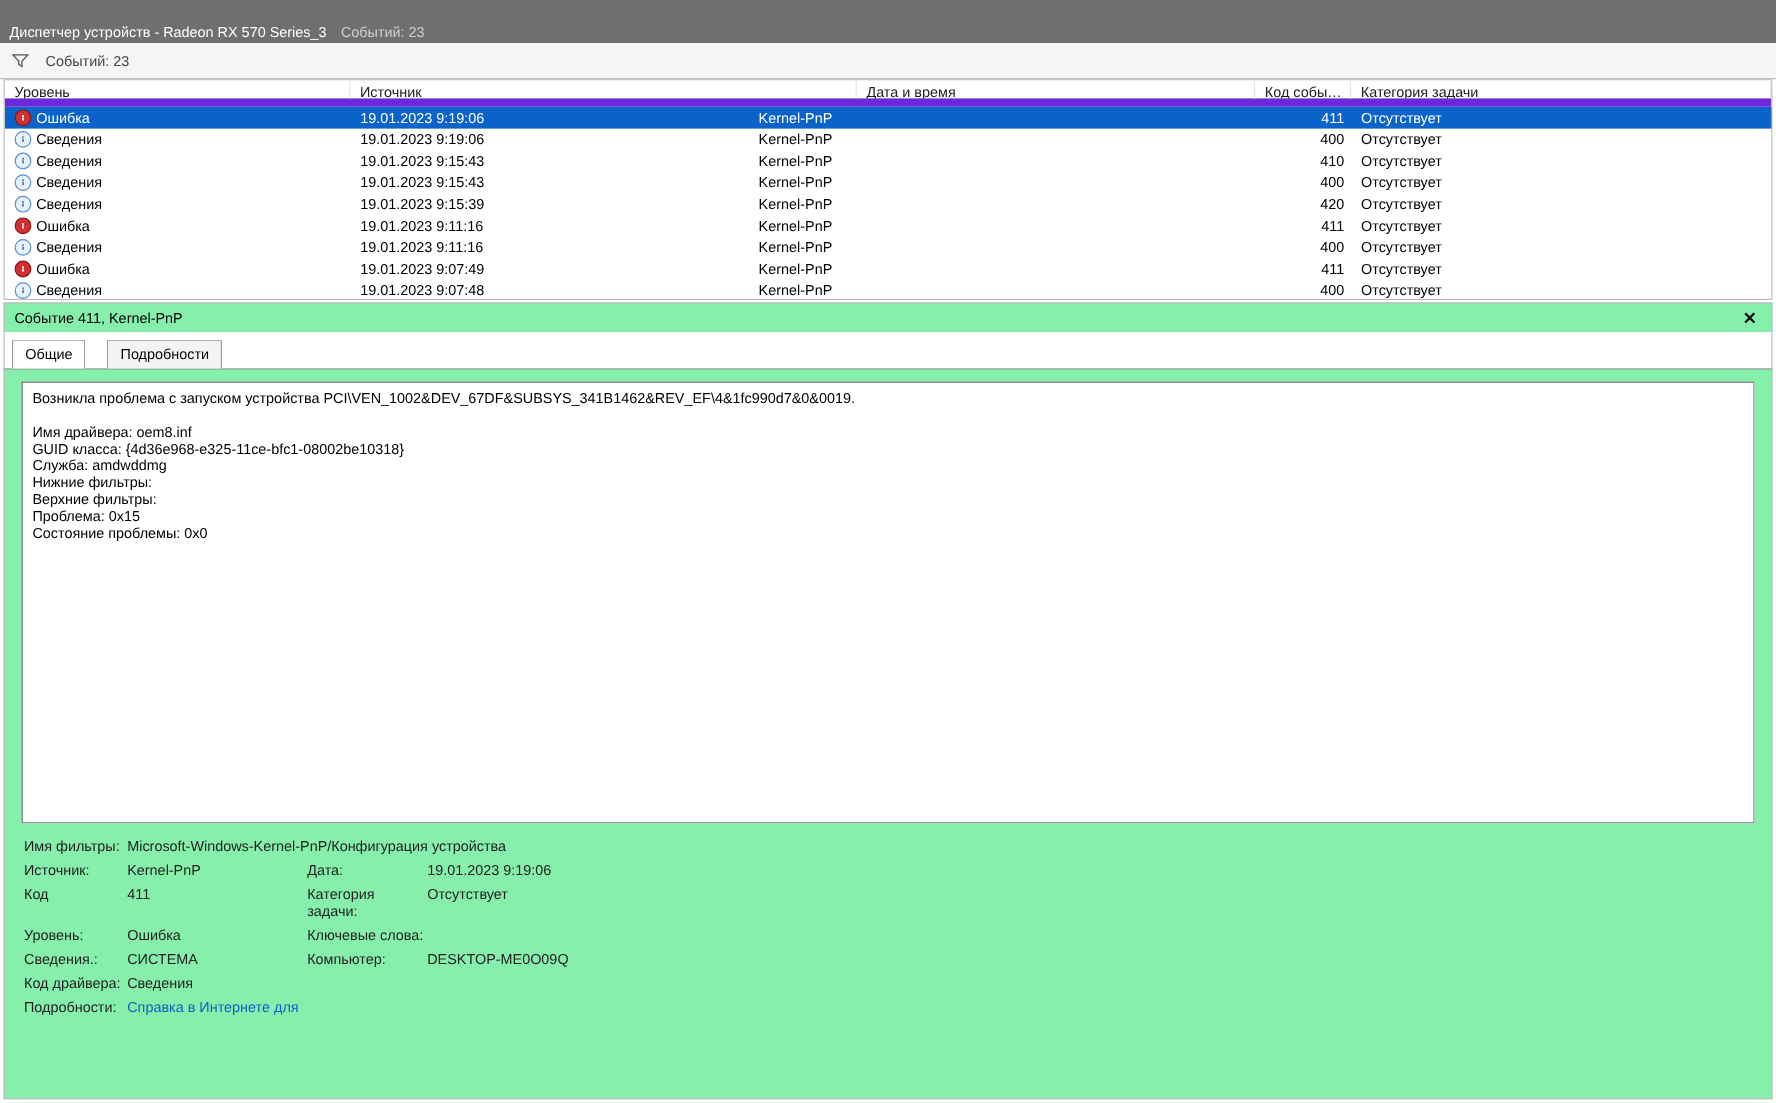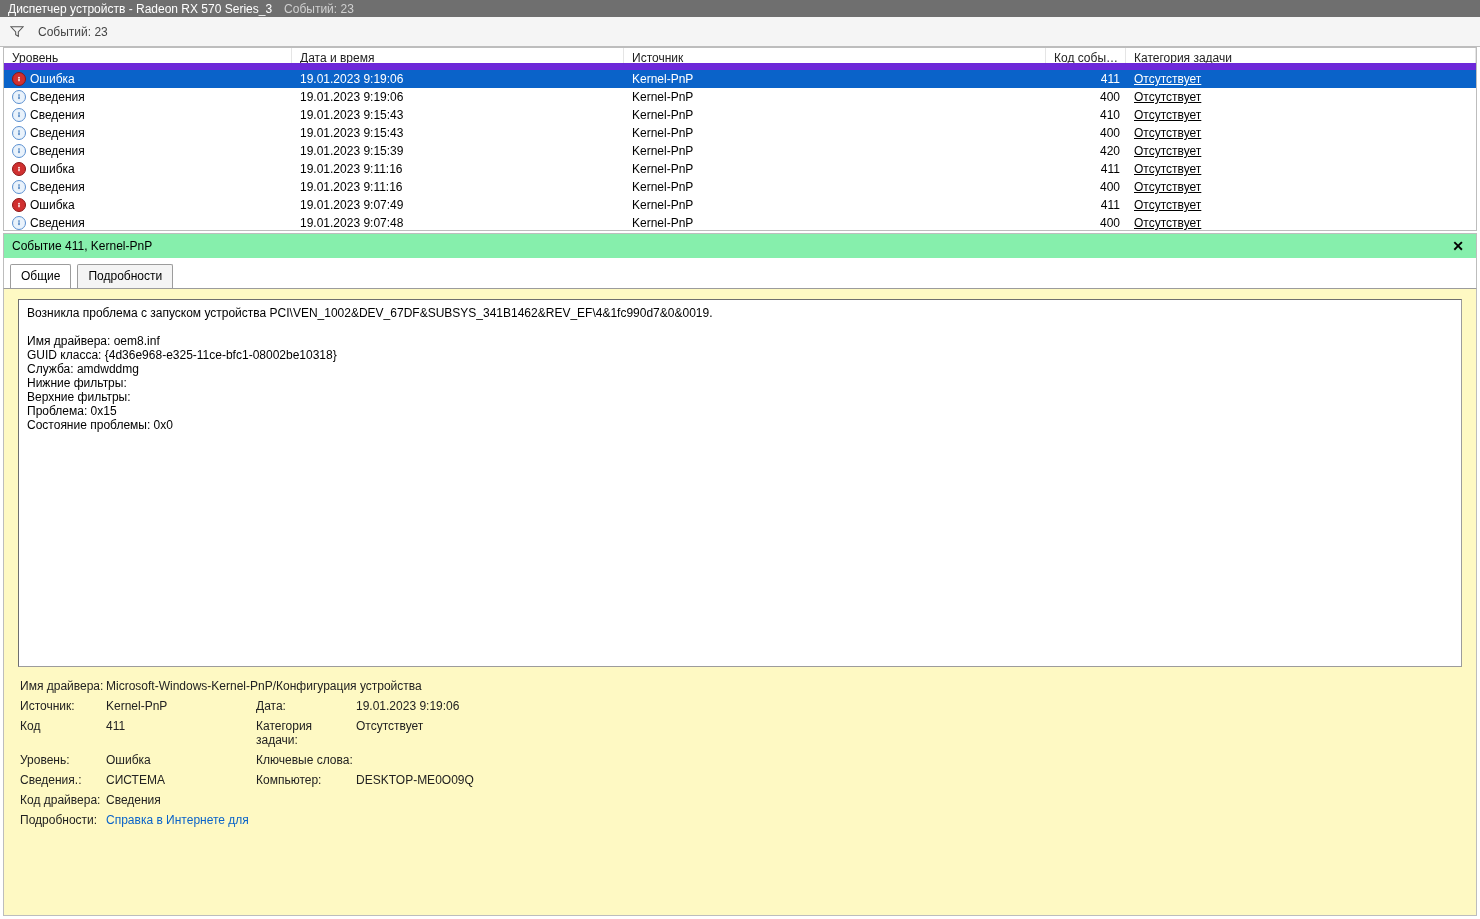--- a/index.html
+++ b/index.html
@@ -12,23 +12,23 @@
     width: 1480px;
     height: 919px;
     overflow: hidden;
     display: flex;
     flex-direction: column;
   }
   .titlebar {
     background: #6f6f6f;
     color: #fff;
     padding: 2px 8px;
-    height: 17px;
-    display: flex;
-    align-items: center;
+    height: 36px;
+    display: flex;
+    align-items: flex-end;
     gap: 12px;
     font-size: 12px;
   }
   .titlebar .count { color: #d0d0d0; }
   .toolbar {
     background: #f5f5f5;
     border-bottom: 1px solid #bdbdbd;
     height: 30px;
     display: flex;
     align-items: center;
@@ -63,21 +63,21 @@
     color: #222;
     font-size: 12px;
     overflow: hidden;
     text-overflow: ellipsis;
     white-space: nowrap;
   }
   .c-level  { width: 288px; }
   .c-date   { width: 332px; }
   .c-source { width: 422px; }
   .c-id     { width: 80px; text-align: center; }
-  .c-cat    { flex: 1; text-decoration: underline; }
+  .c-cat    { flex: 1; }
   .grid-body {
     overflow-y: scroll;
     height: 160px;
   }
   .row {
     display: flex;
     height: 18px;
     align-items: center;
     font-size: 12px;
   }
@@ -115,39 +115,39 @@
     padding: 0 4px;
     cursor: pointer;
   }
   .tabs {
     margin: 0 3px;
     padding: 6px 6px 0 6px;
     background: #fff;
     border-left: 1px solid #bdbdbd;
     border-right: 1px solid #bdbdbd;
     display: flex;
-    gap: 4px;
+    gap: 16px;
     font-size: 12px;
   }
   .tab {
     padding: 4px 10px 5px 10px;
     border: 1px solid #9c9c9c;
     border-bottom: none;
     background: #f4f4f4;
     margin-right: 2px;
     border-radius: 2px 2px 0 0;
     position: relative;
   }
   .tab.active {
     background: #fff;
     z-index: 2;
   }
   .tab-content {
     margin: 0 3px 3px 3px;
-    background: #fef9c3;
+    background: #86efac;
     border: 1px solid #bdbdbd;
     border-top: 1px solid #9c9c9c;
     flex: 1;
     padding: 10px 14px;
     display: flex;
     flex-direction: column;
     overflow: hidden;
   }
   .desc-box {
     border: 1px solid #9c9c9c;
@@ -189,22 +189,22 @@
         <path d="M1 2h14l-5.5 6v5l-3-2V8z" fill="none" stroke="#555" stroke-width="1.2"></path>
       </svg>
   </span>
   <span class="toolbar-text">Событий: 23</span>
 </div>
 
 <div class="grid-wrap">
   <div class="grid">
     <div class="grid-header">
       <div class="gh c-level">Уровень</div>
+      <div class="gh c-source">Источник</div>
       <div class="gh c-date">Дата и время</div>
-      <div class="gh c-source">Источник</div>
       <div class="gh c-id">Код события</div>
       <div class="gh c-cat">Категория задачи</div>
     </div>
     <div class="grid-body" id="grid-body">
         <div class="row selected">
           <div class="cell level c-level">
             <span class="icon-circle icon-error">
               <svg viewBox="0 0 10 10">
                 <circle cx="5" cy="3.2" r="1.1" fill="#fff"></circle>
                 <rect x="4.1" y="4.6" width="1.8" height="3.2" fill="#fff"></rect>
@@ -355,21 +355,21 @@
   <div class="desc-box">Возникла проблема с запуском устройства PCI\VEN_1002&amp;DEV_67DF&amp;SUBSYS_341B1462&amp;REV_EF\4&amp;1fc990d7&amp;0&amp;0019.
 
 Имя драйвера: oem8.inf
 GUID класса: {4d36e968-e325-11ce-bfc1-08002be10318}
 Служба: amdwddmg
 Нижние фильтры: 
 Верхние фильтры: 
 Проблема: 0x15
 Состояние проблемы: 0x0</div>
   <div class="fields">
-    <div class="fl">Имя драйвера:</div>
+    <div class="fl">Имя фильтры:</div>
     <div class="fv wide">Microsoft-Windows-Kernel-PnP/Конфигурация устройства</div>
 
     <div class="fl">Источник:</div>
     <div class="fv">Kernel-PnP</div>
     <div class="fl">Дата:</div>
     <div class="fv">19.01.2023 9:19:06</div>
 
     <div class="fl">Код</div>
     <div class="fv">411</div>
     <div class="fl">Категория задачи:</div>

